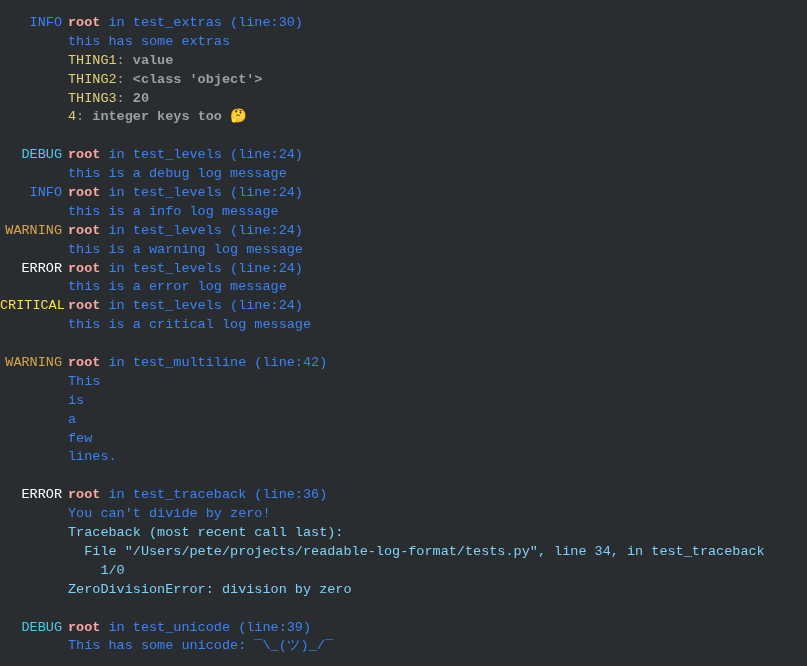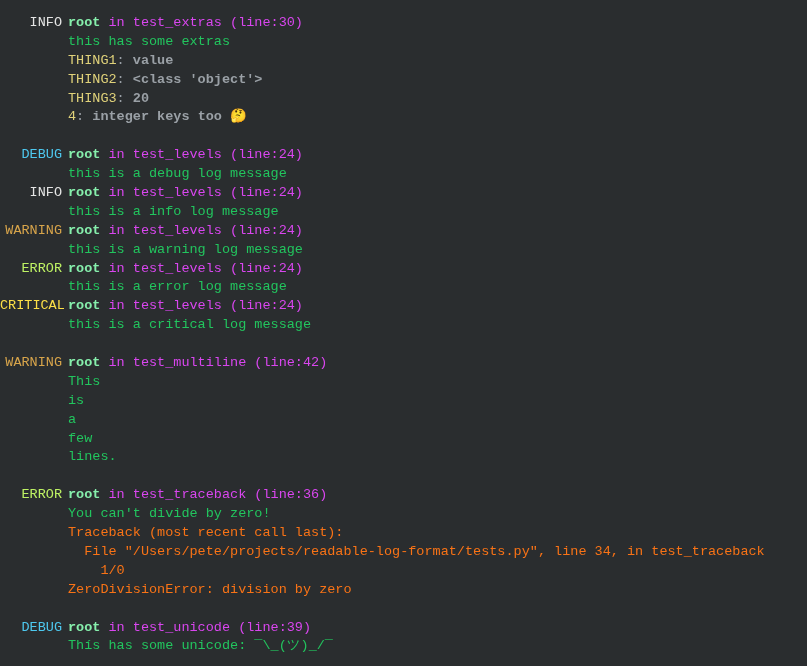--- a/index.html
+++ b/index.html
@@ -21,34 +21,34 @@
   .entry {
     display: block;
   }
   .level-col {
     display: inline-block;
     width: 62px;
     text-align: right;
     padding-right: 6px;
     vertical-align: top;
   }
-  .level-INFO     { color: #e5e5e5; }
+  .level-INFO     { color: #3b82f6; }
   .level-DEBUG    { color: #4ec9f0; }
   .level-WARNING  { color: #d8a54b; text-align: right; }
-  .level-ERROR    { color: #bef264; }
+  .level-ERROR    { color: #ffffff; }
   .level-CRITICAL { color: #fde047; }
-  .logger { color: #86efac; font-weight: bold; }
-  .context { color: #d946ef; margin-top: 37px; }
+  .logger { color: #fca5a5; font-weight: bold; }
+  .context { color: #3b82f6; margin-top: 37px; }
   .msg-line {
     display: block;
     padding-left: 68px;
   }
-  .msg  { color: #22c55e; }
+  .msg  { color: #3b82f6; }
   .key  { color: #e0d27a; margin-top: 7px; }
   .sep  { color: #9aa0a6; }
   .val  { color: #9aa0a6; font-weight: bold; }
-  .tb   { color: #f97316; }
+  .tb   { color: #7dd3fc; }
   .blank { height: 1.4em; }
 </style>
 </head>
 <body>
 
 <div class="log-container" id="log"><div class="entry"><div><span class="level-col level-INFO">INFO</span><span class="logger">root</span><span class="context"> in test_extras (line:30)</span></div><span class="msg-line"><span class="msg">this has some extras</span></span><span class="msg-line"><span class="key">THING1</span><span class="sep">: </span><span class="val">value</span></span><span class="msg-line"><span class="key">THING2</span><span class="sep">: </span><span class="val">&lt;class 'object'&gt;</span></span><span class="msg-line"><span class="key">THING3</span><span class="sep">: </span><span class="val">20</span></span><span class="msg-line"><span class="key">4</span><span class="sep">: </span><span class="val">integer keys too 🤔</span></span></div><div class="blank"></div><div class="entry"><div><span class="level-col level-DEBUG">DEBUG</span><span class="logger">root</span><span class="context"> in test_levels (line:24)</span></div><span class="msg-line"><span class="msg">this is a debug log message</span></span></div><div class="entry"><div><span class="level-col level-INFO">INFO</span><span class="logger">root</span><span class="context"> in test_levels (line:24)</span></div><span class="msg-line"><span class="msg">this is a info log message</span></span></div><div class="entry"><div><span class="level-col level-WARNING">WARNING</span><span class="logger">root</span><span class="context"> in test_levels (line:24)</span></div><span class="msg-line"><span class="msg">this is a warning log message</span></span></div><div class="entry"><div><span class="level-col level-ERROR">ERROR</span><span class="logger">root</span><span class="context"> in test_levels (line:24)</span></div><span class="msg-line"><span class="msg">this is a error log message</span></span></div><div class="entry"><div><span class="level-col level-CRITICAL">CRITICAL</span><span class="logger">root</span><span class="context"> in test_levels (line:24)</span></div><span class="msg-line"><span class="msg">this is a critical log message</span></span></div><div class="blank"></div><div class="entry"><div><span class="level-col level-WARNING">WARNING</span><span class="logger">root</span><span class="context"> in test_multiline (line:42)</span></div><span class="msg-line"><span class="msg">This</span></span><span class="msg-line"><span class="msg">is</span></span><span class="msg-line"><span class="msg">a</span></span><span class="msg-line"><span class="msg">few</span></span><span class="msg-line"><span class="msg">lines.</span></span></div><div class="blank"></div><div class="entry"><div><span class="level-col level-ERROR">ERROR</span><span class="logger">root</span><span class="context"> in test_traceback (line:36)</span></div><span class="msg-line"><span class="msg">You can't divide by zero!</span></span><span class="msg-line"><span class="tb">Traceback (most recent call last):</span></span><span class="msg-line"><span class="tb">  File "/Users/pete/projects/readable-log-format/tests.py", line 34, in test_traceback</span></span><span class="msg-line"><span class="tb">    1/0</span></span><span class="msg-line"><span class="tb">ZeroDivisionError: division by zero</span></span></div><div class="blank"></div><div class="entry"><div><span class="level-col level-DEBUG">DEBUG</span><span class="logger">root</span><span class="context"> in test_unicode (line:39)</span></div><span class="msg-line"><span class="msg">Thís has some unicode: ¯\_(ツ)_/¯</span></span></div></div>
 
 </body></html>

